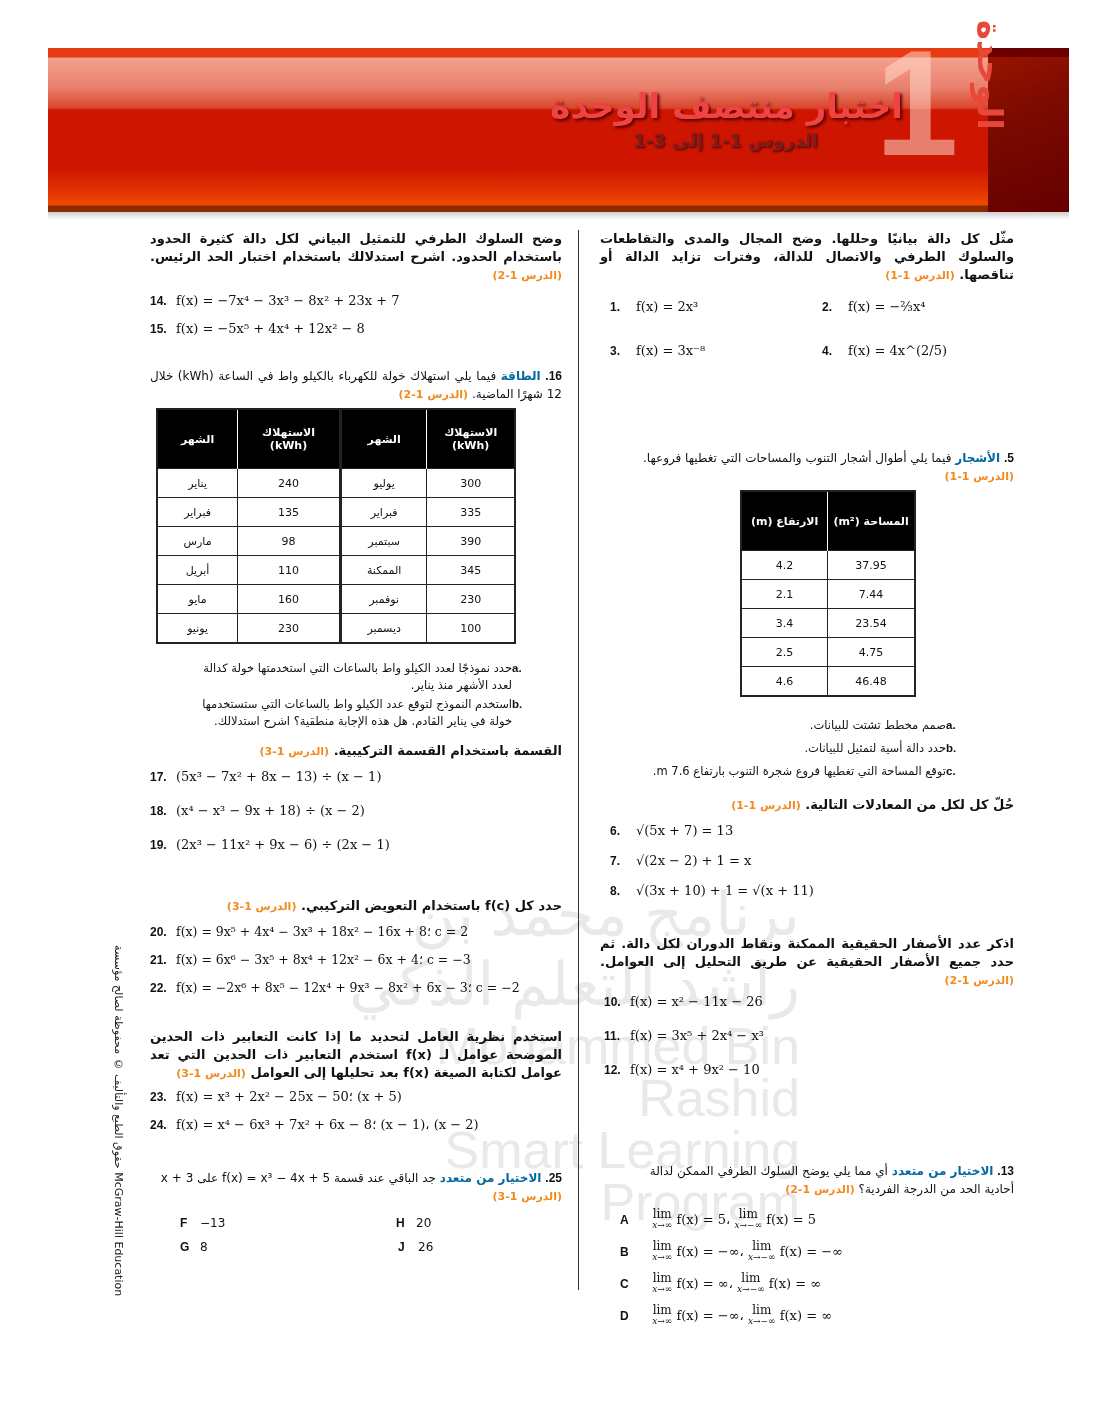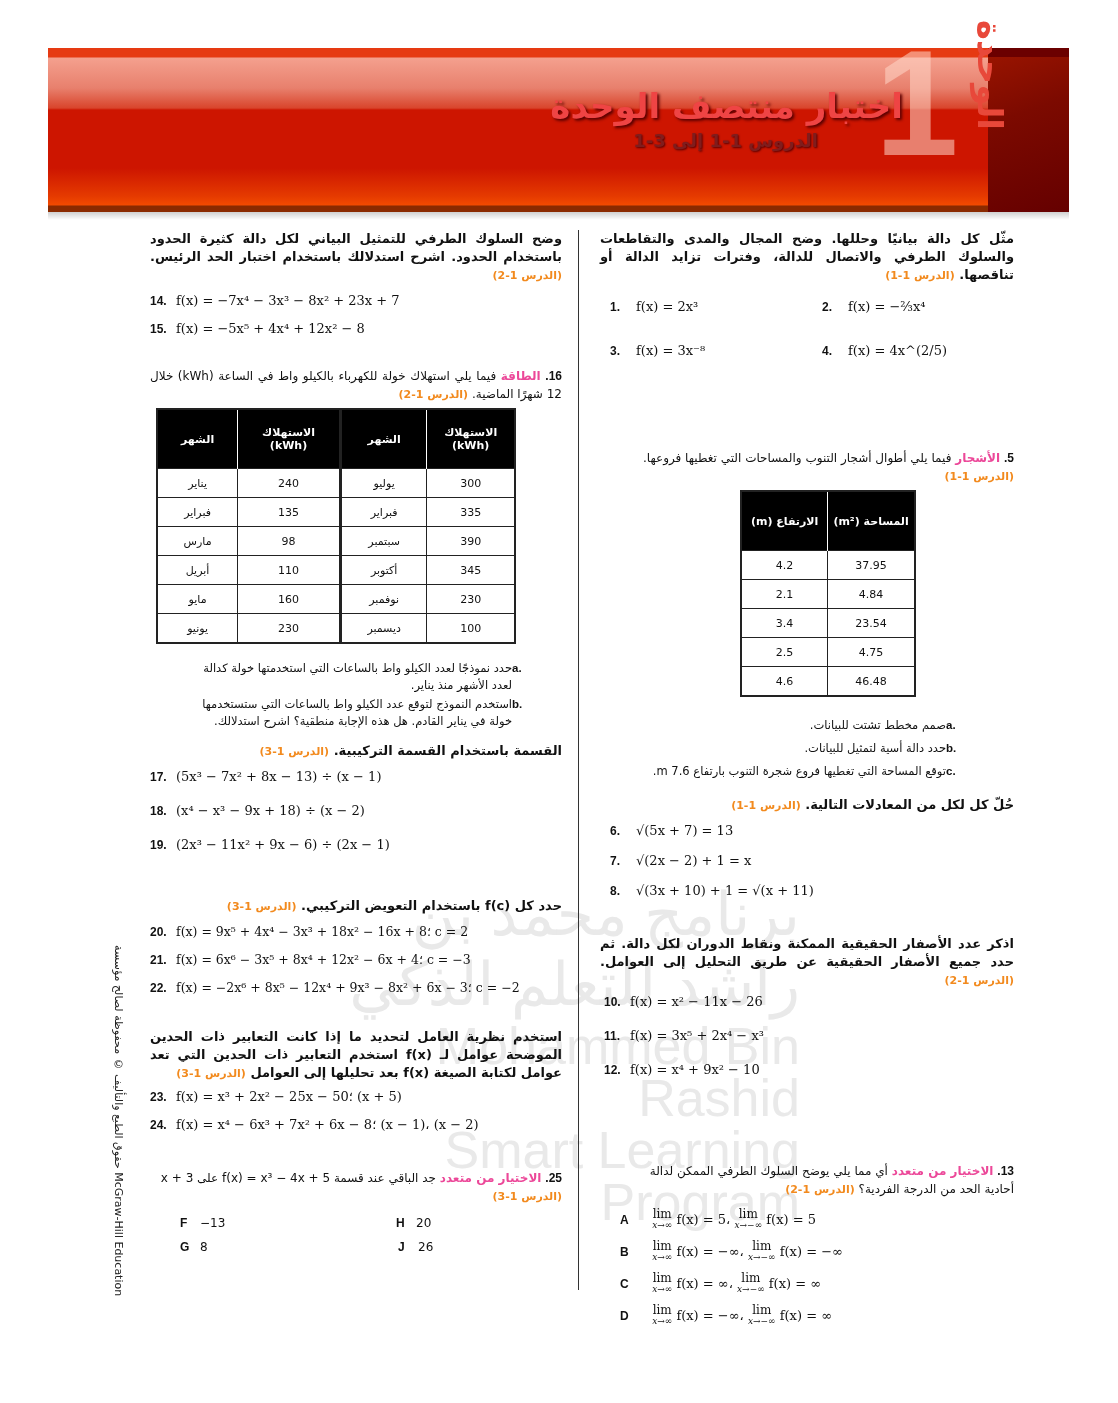--- a/index.html
+++ b/index.html
@@ -36,21 +36,21 @@
   
   .divider { position:absolute; left:578px; top:230px; width:1px; height:1060px; background:#333; }
 
   .col { position:absolute; direction:rtl; z-index:1; }
   .col-right { left:600px; width:414px; top:230px; }
   .col-left { left:150px; width:412px; top:230px; }
 
   .instr { font-weight:bold; font-size:13px; line-height:18px; text-align:justify; margin:0; }
   .lesson { color:#f28a1e; font-weight:bold; font-size:11px; }
   .plain { font-size:12px; line-height:18px; }
-  .teal-kw { color:#ec4899; font-weight:bold; }
+  .teal-kw { color:#0369a1; font-weight:bold; }
 
   .eq-row { direction:ltr; font-family:"DejaVu Serif", serif; font-size:13px; white-space:nowrap; height:20px; line-height:20px; }
   .num { font-family:"Liberation Sans", sans-serif; font-weight:bold; font-size:12px; display:inline-block; width:26px; }
   .eq { display:inline-block; }
   .abs { position:absolute; }
 
   table.data { border-collapse:collapse; font-size:11px; direction:rtl; }
   table.data th { background:#000000; color:#fff; font-weight:bold; font-size:11px; border-left:1px solid #fff; padding:4px; text-align:center; }
   table.data td { border:1px solid #222; height:26px; text-align:center; font-size:11px; }
   .thick-left { border-left:3px solid #222 !important; }
@@ -116,21 +116,21 @@
           <th style="height:50px;width:88px;">المساحة (m²)</th>
           <th style="width:88px;">الارتفاع (m)</th>
         </tr>
           </thead>
         <tbody>
           <tr>
               <td>37.95</td>
               <td>4.2</td>
             </tr>
           <tr>
-              <td>4.84</td>
+              <td>7.44</td>
               <td>2.1</td>
             </tr>
           <tr>
               <td>23.54</td>
               <td>3.4</td>
             </tr>
           <tr>
               <td>4.75</td>
               <td>2.5</td>
             </tr>
@@ -256,21 +256,21 @@
               <td>فبراير</td>
             </tr>
           <tr>
               <td>390</td>
               <td class="thick-left">سبتمبر</td>
               <td>98</td>
               <td>مارس</td>
             </tr>
           <tr>
               <td>345</td>
-              <td class="thick-left">أكتوبر</td>
+              <td class="thick-left">الممكنة</td>
               <td>110</td>
               <td>أبريل</td>
             </tr>
           <tr>
               <td>230</td>
               <td class="thick-left">نوفمبر</td>
               <td>160</td>
               <td>مايو</td>
             </tr>
           <tr>

